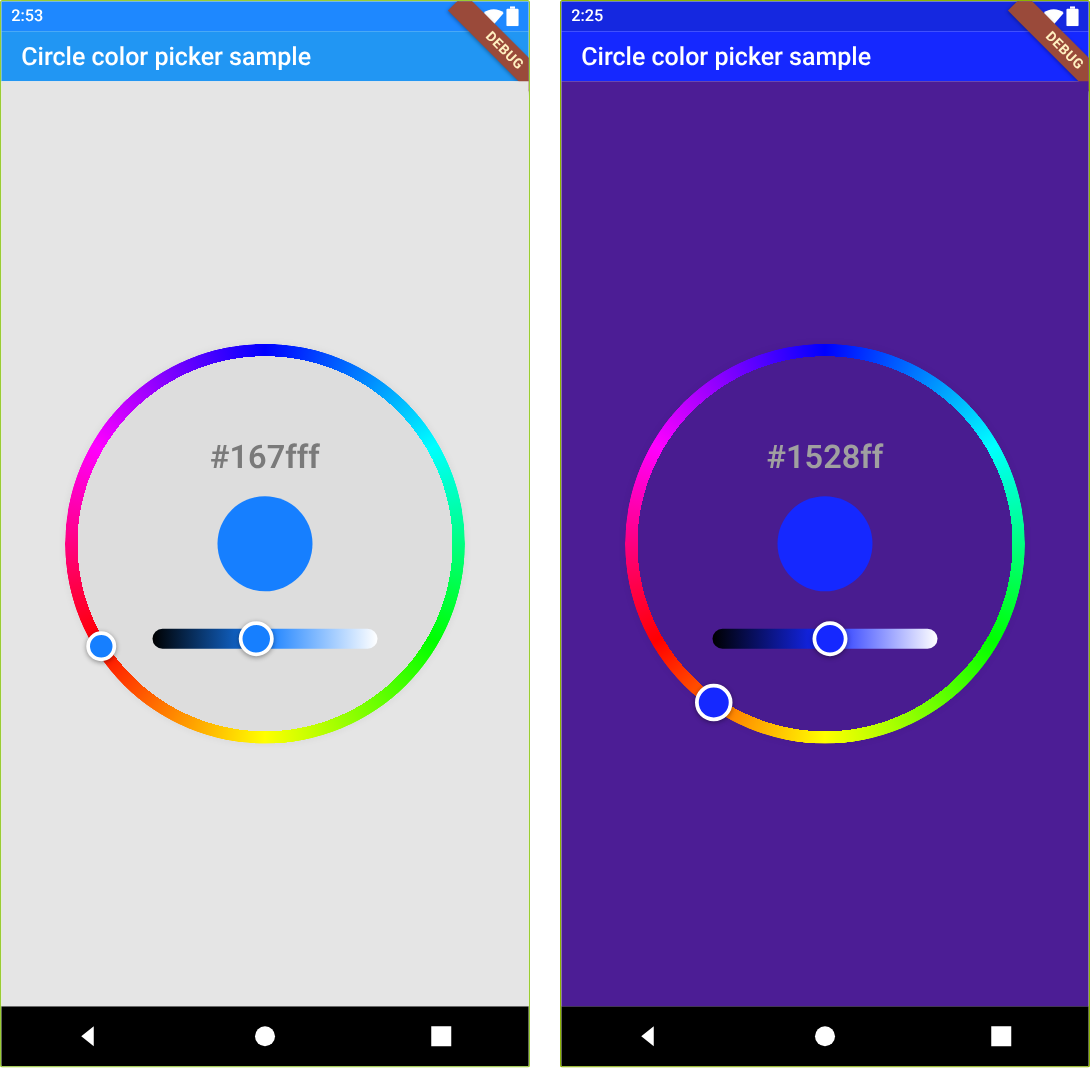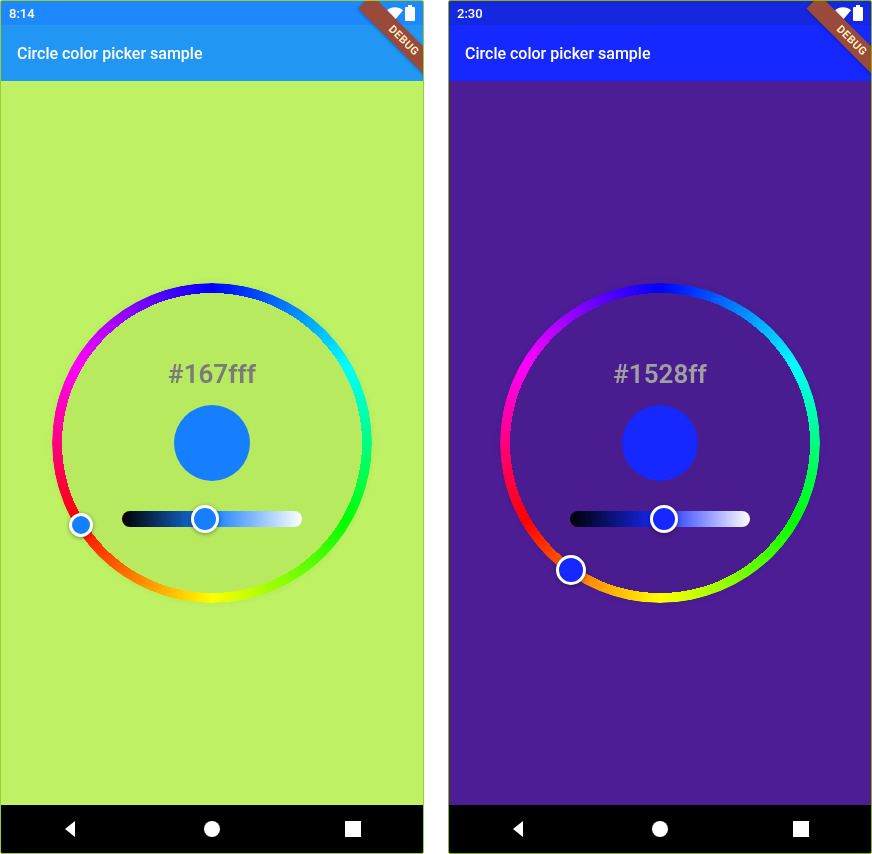--- a/index.html
+++ b/index.html
@@ -2,21 +2,21 @@
 <html><head>
 <meta charset="utf-8">
 <style>
   * { box-sizing: border-box; margin: 0; padding: 0; }
   html, body { width: 872px; height: 854px; font-family: Roboto, "Helvetica Neue", Arial, sans-serif; background: #fff; }
   .stage { display: flex; width: 872px; height: 854px; gap: 24px; padding: 0; background: #fff; }
   .phone { position: relative; width: 424px; height: 854px; border-radius: 2px; overflow: hidden; display: flex; flex-direction: column; border: 1px solid #9acd32; }
   .phone.dark { border-color: #8cb400; }
   .statusbar { height: 24px; display: flex; align-items: center; justify-content: space-between; padding: 0 8px; font-size: 13px; font-weight: 500; color: #fff; }
   .status-icons { display: flex; align-items: center; gap: 2px; }
-  .appbar { height: 56px; display: flex; align-items: center; padding: 16px 16px; color: #fff; font-size: 16px; font-weight: 500; }
+  .appbar { height: 40px; display: flex; align-items: center; padding: 16px 16px; color: #fff; font-size: 20px; font-weight: 500; }
   .content { flex: 1; position: relative; display: flex; align-items: center; justify-content: center; }
   .picker { position: relative; width: 320px; height: 320px; }
   .ring {
     position: absolute; inset: 0; border-radius: 50%;
     background: conic-gradient(from 0deg,
       #ff0080, #ff00ff, #8000ff, #0000ff, #0080ff, #00ffff,
       #00ff80, #00ff00, #80ff00, #ffff00, #ff8000, #ff0000, #ff0080);
     transform: rotate(-90deg);
     -webkit-mask: radial-gradient(circle at center, transparent 0, transparent 150px, #000 150px, #000 160px, transparent 160px);
             mask: radial-gradient(circle at center, transparent 0, transparent 150px, #000 150px, #000 160px, transparent 160px);
@@ -31,36 +31,36 @@
   .navbar { height: 48px; background: #000; display: flex; align-items: center; justify-content: space-around; }
   .nav-btn { width: 22px; height: 22px; display: flex; align-items: center; justify-content: center; }
   .debug-banner { position: absolute; top: 30px; right: -36px; transform: rotate(45deg); background: #9a4a3a; color: #fff0c0; font-size: 11px; font-weight: 700; letter-spacing: 0.5px; padding: 3px 36px; box-shadow: 0 1px 3px rgba(0,0,0,0.3); }
 </style>
 </head>
 <body>
 
 <div class="stage" id="stage">
     <div class="phone">
       <div class="statusbar" style="background: rgb(30, 136, 255);">
-        <span>8:14</span>
+        <span>2:53</span>
         <span class="status-icons">
           <svg width="16" height="14" viewBox="0 0 24 20">
             <path fill="#fff" d="M12 20 L0 6 C6 0 18 0 24 6 Z"></path>
           </svg>
           <svg width="10" height="16" viewBox="0 0 10 16">
             <rect x="0" y="2" width="10" height="14" rx="1" fill="#fff"></rect>
             <rect x="3" y="0" width="4" height="2" fill="#fff"></rect>
           </svg>
         </span>
       </div>
       <div class="appbar" style="background: rgb(33, 150, 243);">
         <span>Circle color picker sample</span>
       </div>
       <div class="debug-banner">DEBUG</div>
-      <div class="content" style="background: #bef264;">
+      <div class="content" style="background: #e5e5e5;">
         <div class="picker">
           <div class="ring-bg"></div>
           <div class="ring"></div>
           <div class="hue-thumb" style="left: 28.5525px; top: 242.137px; width: 24px; height: 24px; background: rgb(22, 127, 255);"></div>
           <div class="hex-label" style="color: rgb(122, 122, 122);">#167fff</div>
           <div class="swatch" style="background: rgb(22, 127, 255);"></div>
           <div class="slider">
             <div class="slider-track" style="background: linear-gradient(to right, rgb(0, 0, 0), rgb(22, 127, 255), rgb(255, 255, 255));"></div>
             <div class="slider-thumb" style="left: 46%; background: rgb(22, 127, 255);"></div>
           </div>
@@ -79,21 +79,21 @@
         </div>
         <div class="nav-btn">
           <svg width="18" height="18" viewBox="0 0 18 18">
             <rect x="1" y="1" width="16" height="16" fill="#fff"></rect>
           </svg>
         </div>
       </div>
     </div>
     <div class="phone dark">
       <div class="statusbar" style="background: rgb(21, 40, 224);">
-        <span>2:30</span>
+        <span>2:25</span>
         <span class="status-icons">
           <svg width="16" height="14" viewBox="0 0 24 20">
             <path fill="#fff" d="M12 20 L0 6 C6 0 18 0 24 6 Z"></path>
           </svg>
           <svg width="10" height="16" viewBox="0 0 10 16">
             <rect x="0" y="2" width="10" height="14" rx="1" fill="#fff"></rect>
             <rect x="3" y="0" width="4" height="2" fill="#fff"></rect>
           </svg>
         </span>
       </div>

